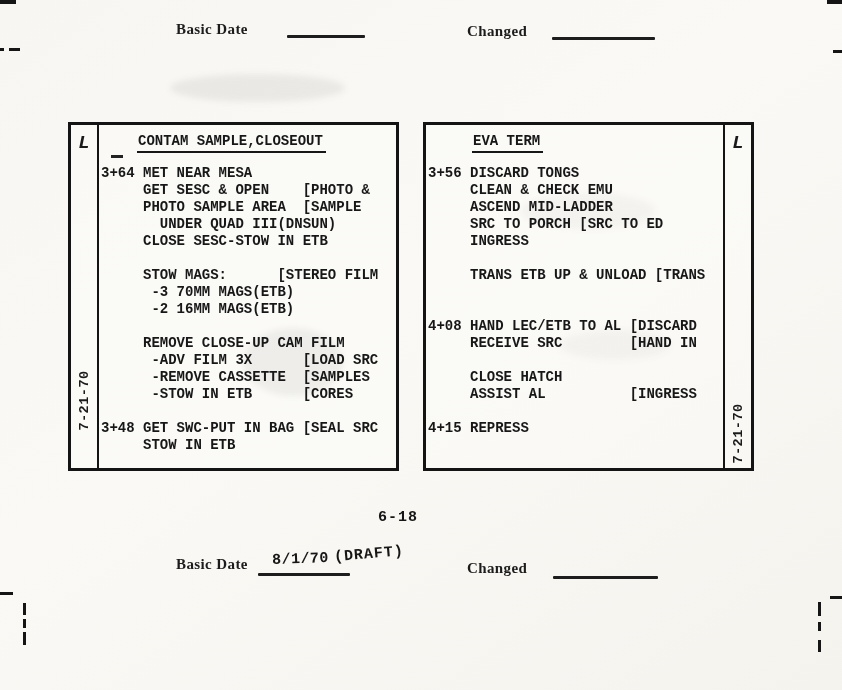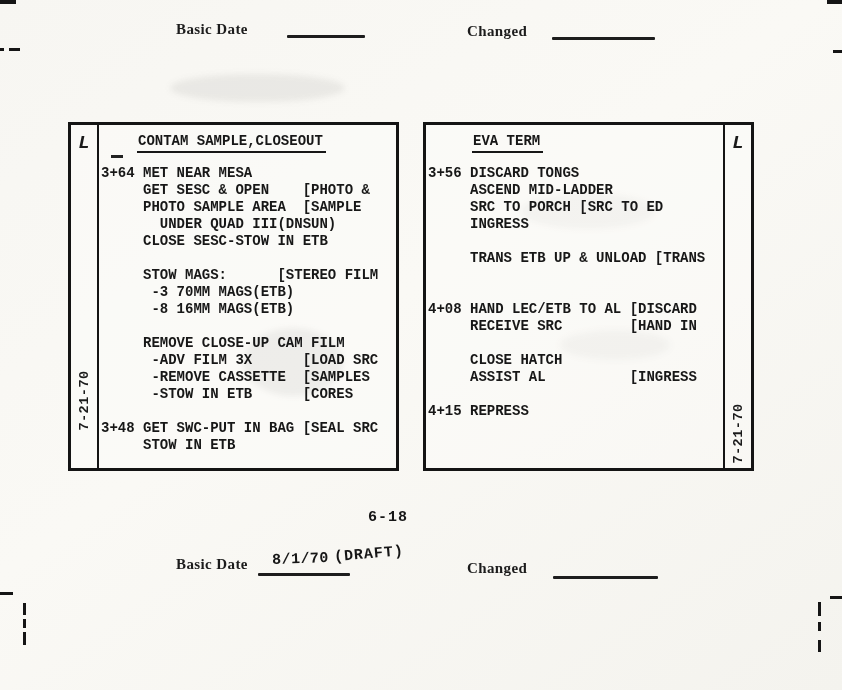--- a/index.html
+++ b/index.html
@@ -7,21 +7,21 @@
     position:relative; width:842px; height:690px; overflow:hidden;
     background:linear-gradient(145deg,#f7f6f2 0%, #faf9f5 45%, #f4f3ee 100%);
     font-family:"Liberation Sans", sans-serif; color:#1a1a1a;
   }
   
   .mark { position:absolute; background:#151515; }
   
   .admin-label { position:absolute; font-size:15px; font-weight:bold; letter-spacing:0.4px; color:#1c1c1c;font-family:Liberation Serif, serif; }
   .blank-line { position:absolute; height:2.5px; background:#1d1d1d; border-radius:1px; }
   .mono { font-family:"Liberation Mono", monospace; font-weight:bold; color:#161616; }
-  .page-number { position:absolute; left:368px; top:509px; font-size:15px; letter-spacing:1px; }
+  .page-number { position:absolute; left:378px; top:509px; font-size:15px; letter-spacing:1px; }
   .date-value { position:absolute; left:272px; top:551px; font-size:15px; transform:rotate(-2deg); letter-spacing:0.5px; }
   .draft-note { position:absolute; left:334px; top:546px; font-size:15px; transform:rotate(-5deg); letter-spacing:1px; }
   
   .checklist { position:absolute; top:122px; width:331px; height:349px; border:3px solid #141414; box-sizing:border-box; display:flex; background:rgba(255,255,255,0.25); }
   .checklist.left  { left:68px; }
   .checklist.right { left:423px; }
   .margin-col { position:relative; width:26px; flex:0 0 26px; }
   .checklist.left  .margin-col { border-right:2px solid #141414; order:0; }
   .checklist.right .margin-col { border-left:2px solid #141414; order:2; }
   .margin-letter { position:absolute; top:7px; left:0; width:100%; text-align:center;
@@ -88,21 +88,21 @@
       <div class="stray-mark" style="left:12px;top:30px;"></div>
       <div class="lines">
         <div class="line">3+64 MET NEAR MESA</div>
         <div class="line">     GET SESC &amp; OPEN    [PHOTO &amp;</div>
         <div class="line">     PHOTO SAMPLE AREA  [SAMPLE</div>
         <div class="line">       UNDER QUAD III(DNSUN)</div>
         <div class="line">     CLOSE SESC-STOW IN ETB</div>
         <div class="line"></div>
         <div class="line">     STOW MAGS:      [STEREO FILM</div>
         <div class="line">      -3 70MM MAGS(ETB)</div>
-        <div class="line">      -8 16MM MAGS(ETB)</div>
+        <div class="line">      -2 16MM MAGS(ETB)</div>
         <div class="line"></div>
         <div class="line">     REMOVE CLOSE-UP CAM FILM</div>
         <div class="line">      -ADV FILM 3X      [LOAD SRC</div>
         <div class="line">      -REMOVE CASSETTE  [SAMPLES</div>
         <div class="line">      -STOW IN ETB      [CORES</div>
         <div class="line"></div>
         <div class="line">3+48 GET SWC-PUT IN BAG [SEAL SRC</div>
         <div class="line">     STOW IN ETB</div>
       </div>
     </div>
@@ -112,20 +112,21 @@
     <div class="margin-col">
       <div class="margin-letter">L</div>
       <div class="margin-date">
           <span>7-21-70</span>
         </div>
     </div>
     <div class="content">
       <div class="box-title">EVA TERM</div>
       <div class="lines">
         <div class="line">3+56 DISCARD TONGS</div>
+        <div class="line">     CLEAN &amp; CHECK EMU</div>
         <div class="line">     ASCEND MID-LADDER</div>
         <div class="line">     SRC TO PORCH [SRC TO ED</div>
         <div class="line">     INGRESS</div>
         <div class="line"></div>
         <div class="line">     TRANS ETB UP &amp; UNLOAD [TRANS</div>
         <div class="line"></div>
         <div class="line"></div>
         <div class="line">4+08 HAND LEC/ETB TO AL [DISCARD</div>
         <div class="line">     RECEIVE SRC        [HAND IN</div>
         <div class="line"></div>

